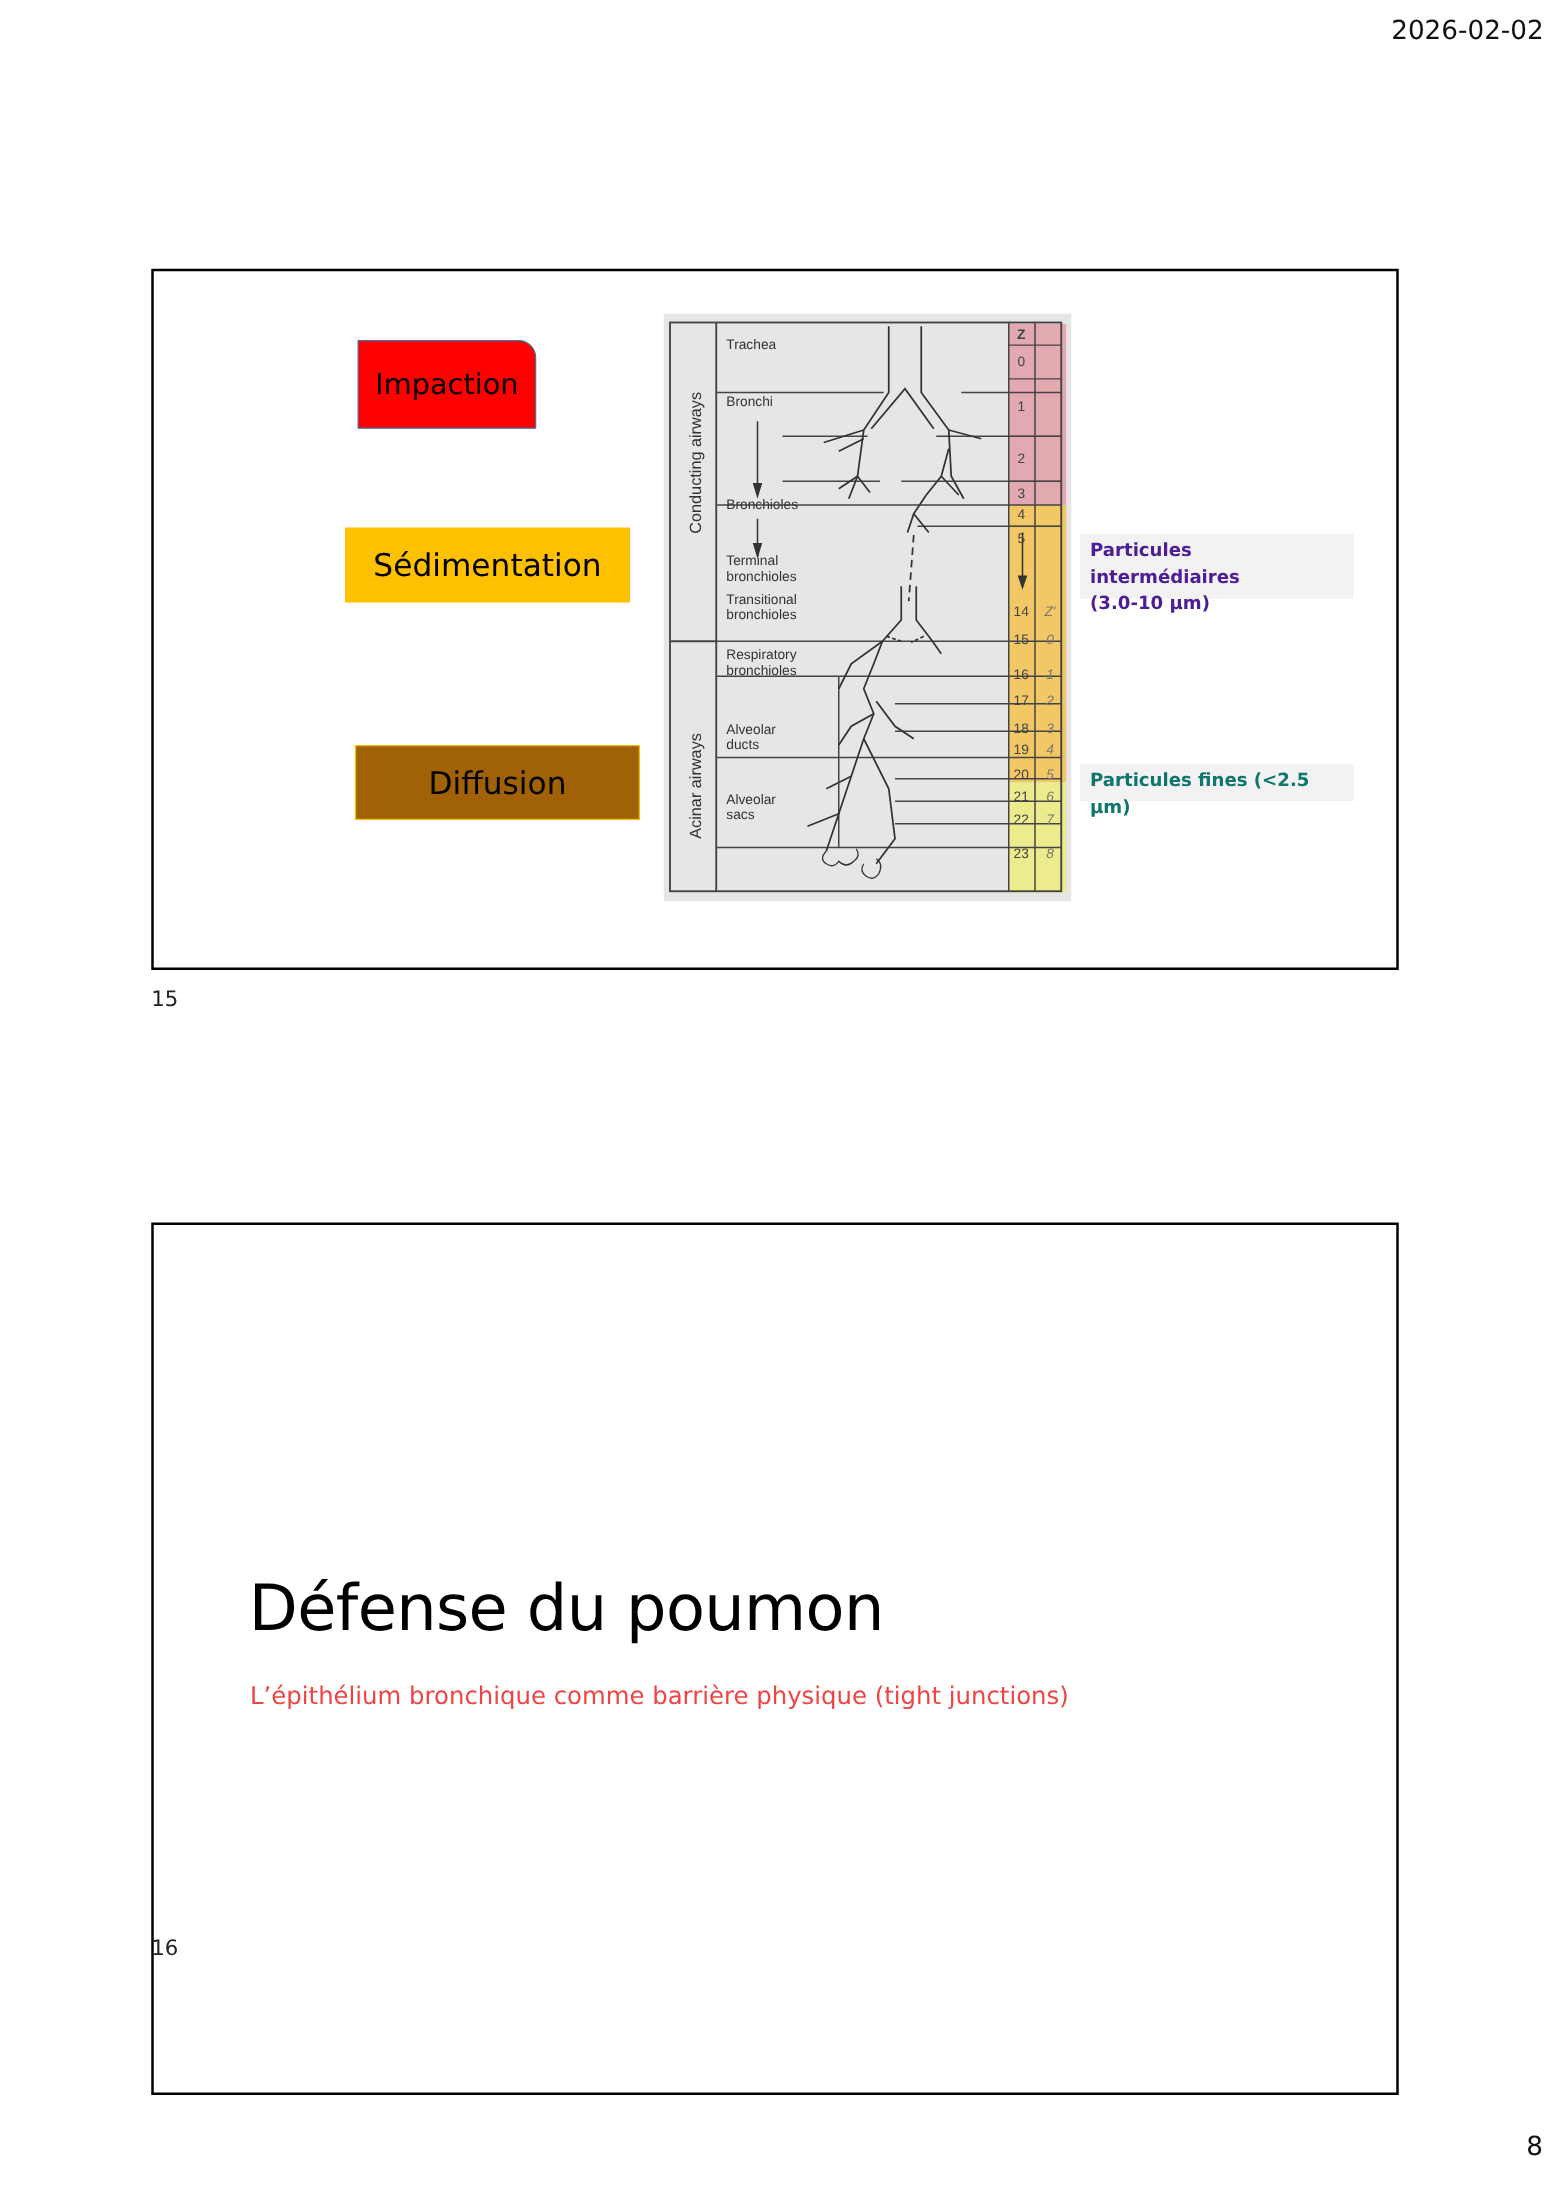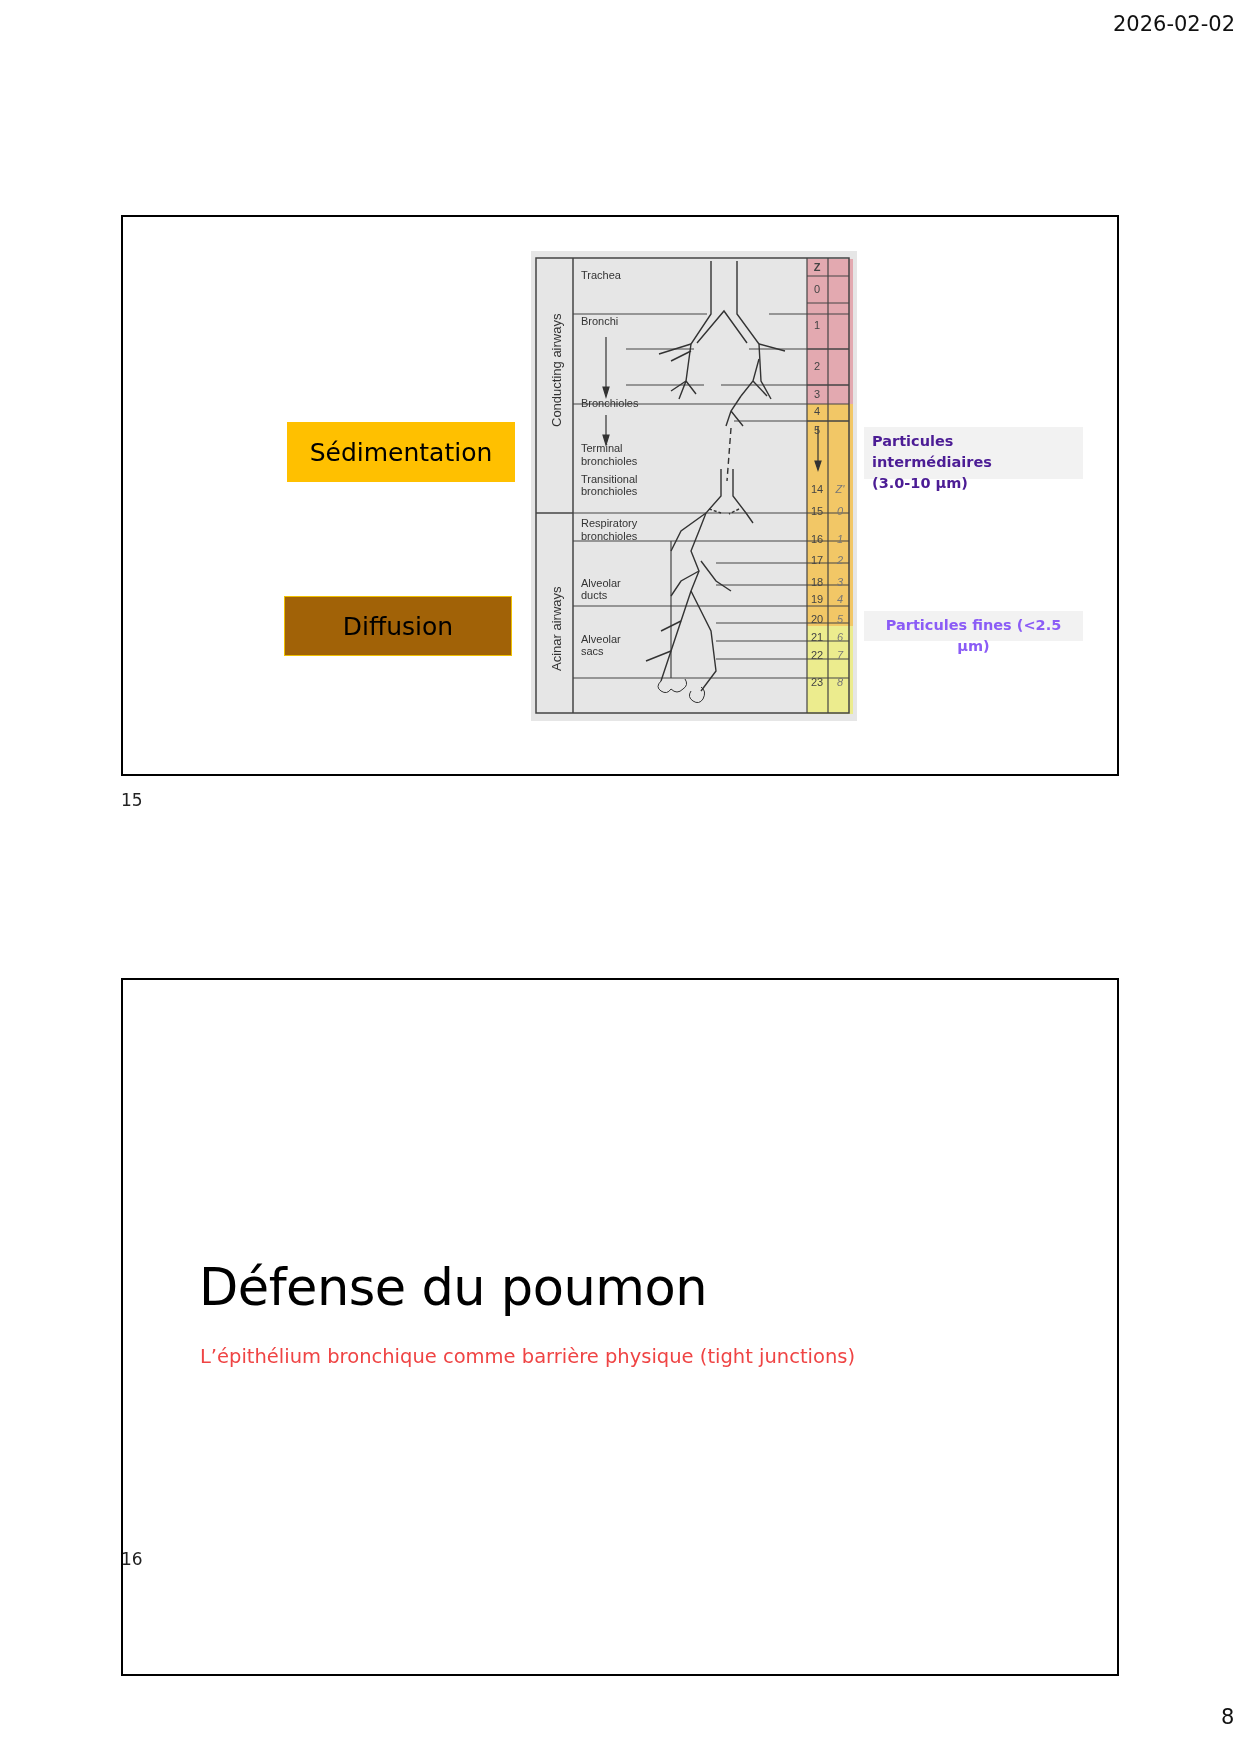--- a/index.html
+++ b/index.html
@@ -12,41 +12,42 @@
   .slide { position:absolute; left:121px; width:998px; border:2px solid #000;
            background:#fff; box-sizing:border-box; }
   #slide15 { top:215px; height:561px; }
   #slide16 { top:978px; height:698px; }
   .slide-num { position:absolute; left:121px; font-size:17px;
                font-family:"DejaVu Sans", sans-serif; color:#222; }
   .mech { position:absolute; box-sizing:border-box; display:flex; align-items:center;
           justify-content:center; font-family:"DejaVu Sans", sans-serif; font-size:25px; color:#000; }
   #m-impaction { left:163px; top:55px; width:143px; height:71px; background:#ff0000;
                  border:1px solid #41719c; border-top-right-radius:14px; font-size:23px; }
-  #m-sedim { left:164px; top:205px; width:228px; height:60px; background:#ffc000; }
+  #m-sedim { left:153px; top:205px; width:228px; height:60px; background:#ffc000; }
   #m-diffusion { left:161px; top:379px; width:228px; height:60px; background:#a16207;
                  border:1px solid #f0c000; }
   .diagram { position:absolute; left:408px; top:34px; width:326px; height:470px; background:#e6e6e6; }
   .diagram svg { display:block; }
   .part-label { position:absolute; box-sizing:border-box; padding:4px 8px; background:#f2f2f2;
                 font-family:"DejaVu Sans", sans-serif; font-weight:bold; font-size:14.5px; line-height:21px; }
   #p-large { left:741px; top:64px; width:184px; height:52px; color:#ff0000; }
   #p-inter { left:741px; top:210px; width:219px; height:52px; color:#4c1d95; }
-  #p-fine  { left:741px; top:394px; width:219px; height:30px; color:#8b5cf6;text-align:center; }
+  #p-fine  { left:741px; top:394px; width:219px; height:30px; color:#0f766e; }
   .title16 { position:absolute; left:76px; top:278px; font-size:51px; font-family:"DejaVu Sans", sans-serif;
              color:#000; letter-spacing:-0.5px; }
   .sub16 { position:absolute; left:77px; top:365px; font-size:19.5px; font-family:"DejaVu Sans", sans-serif;
            color:#ef4444; }
 </style>
 </head>
 <body>
 
 <div class="date">2026-02-02</div>
 
 <div class="slide" id="slide15">
+  <div class="mech" id="m-impaction">Impaction</div>
   <div class="mech" id="m-sedim">Sédimentation</div>
   <div class="mech" id="m-diffusion">Diffusion</div>
 
   <div class="diagram">
     <svg width="326" height="470" viewBox="0 0 326 470" xmlns="http://www.w3.org/2000/svg" font-family="Liberation Sans, sans-serif">
 
       <rect x="276" y="8" width="46" height="145" fill="#e3a9b0"></rect>
       <rect x="276" y="153" width="46" height="222" fill="#f2c766"></rect>
       <rect x="276" y="375" width="46" height="88" fill="#ecec8e"></rect>
 

